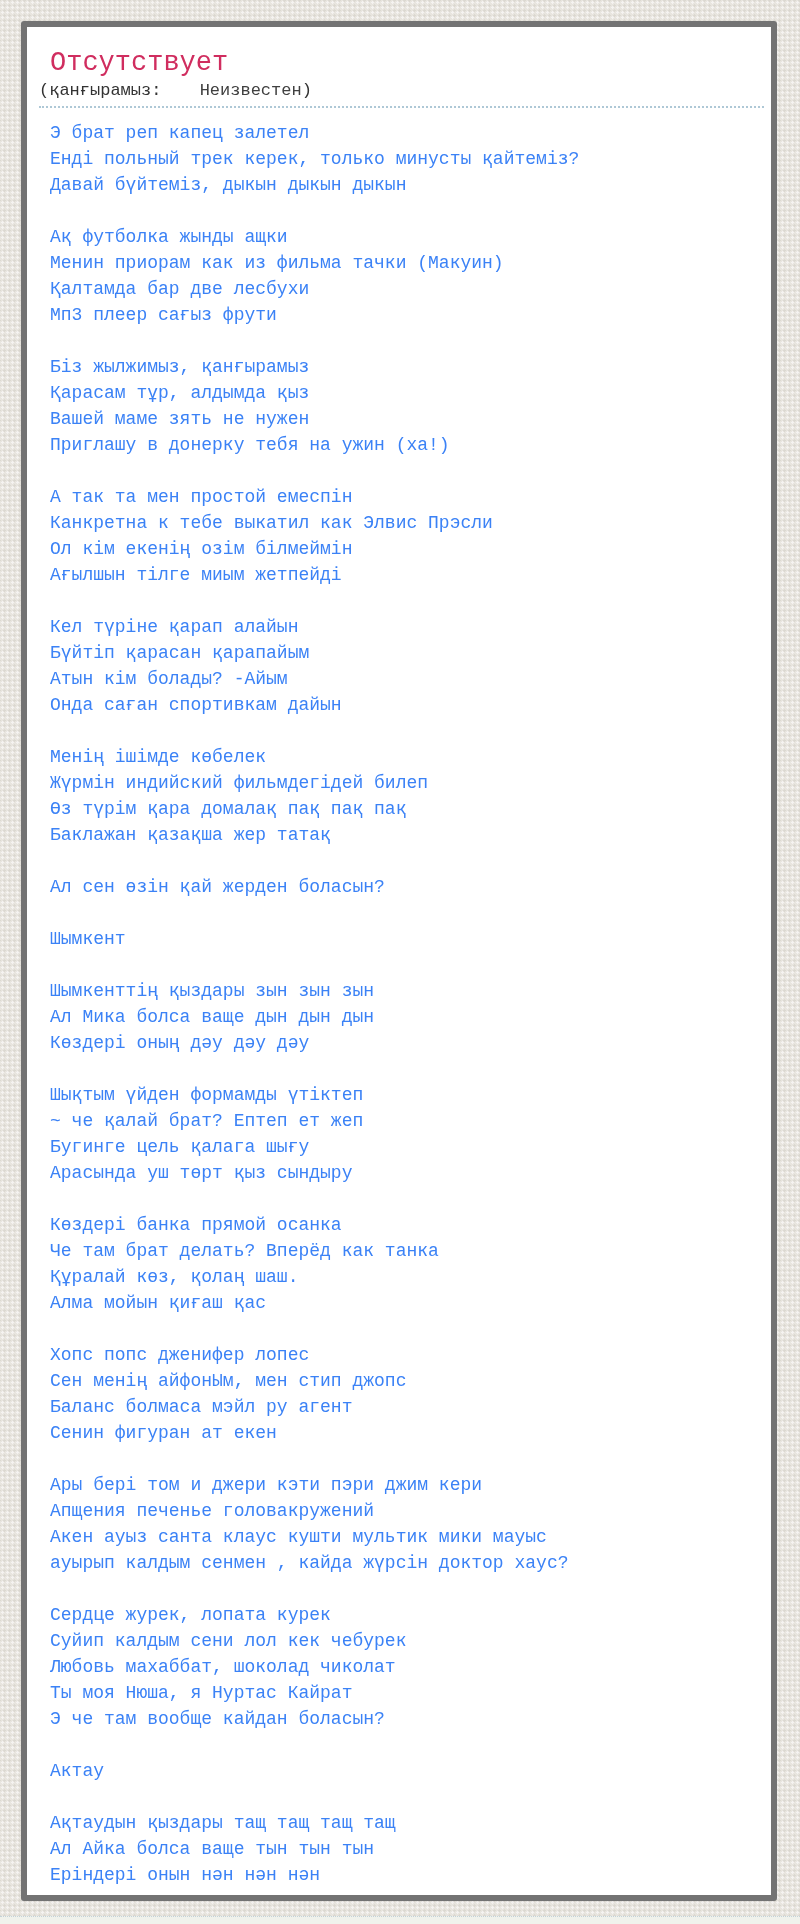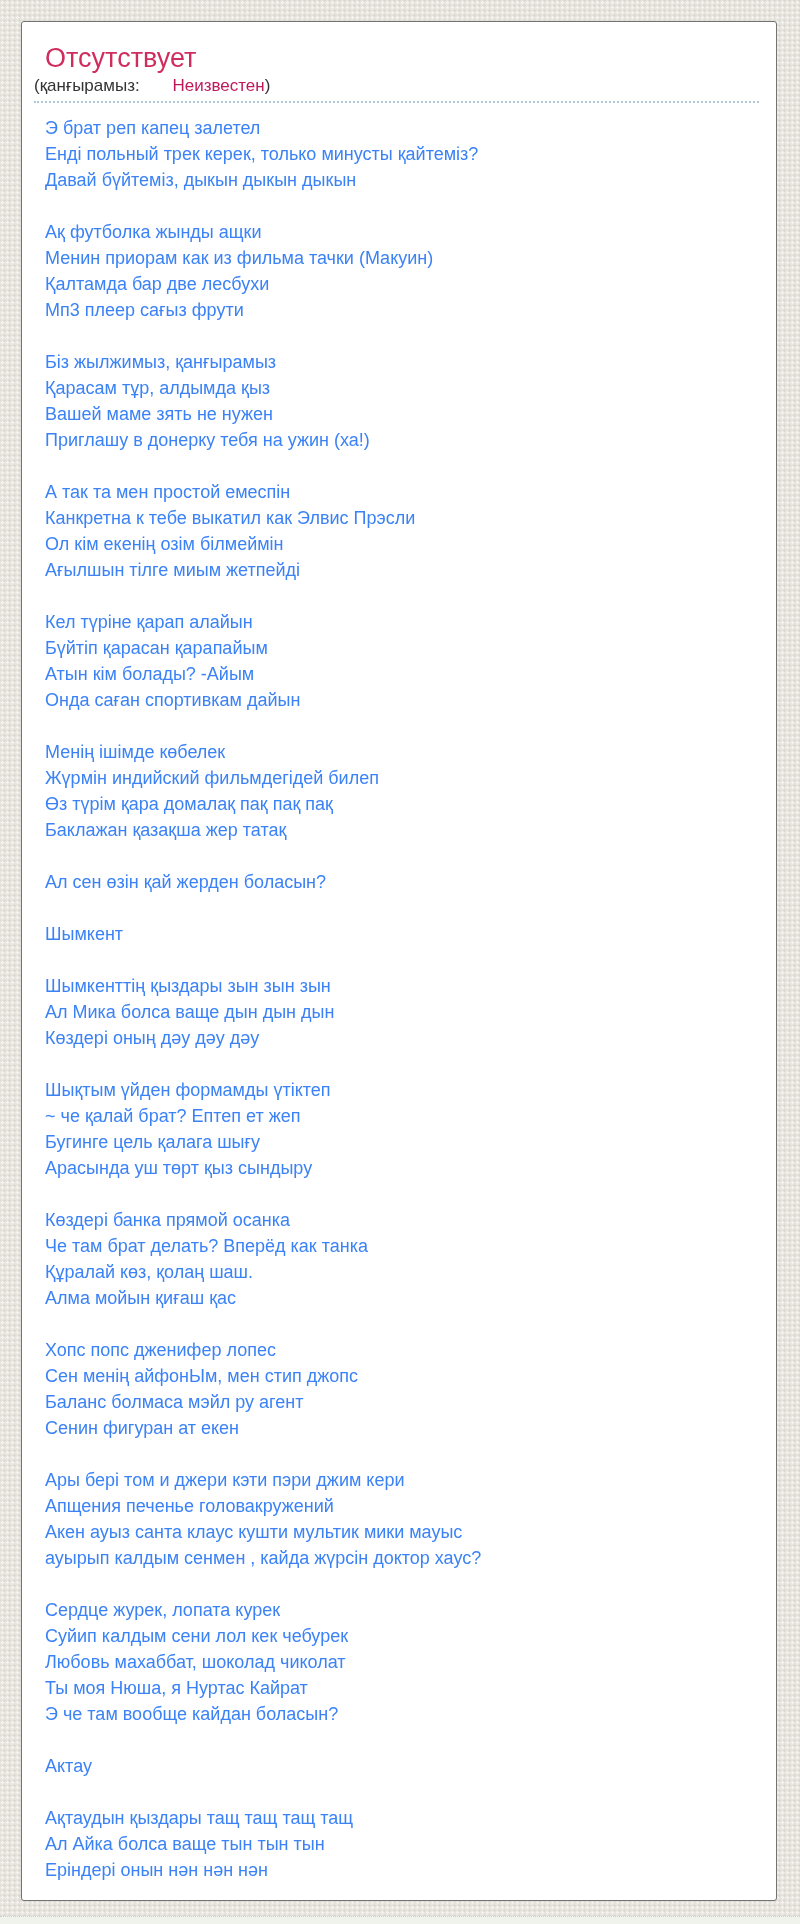--- a/index.html
+++ b/index.html
@@ -17,24 +17,25 @@
     overflow: hidden;
   }
   .card {
     position: absolute;
     left: 21px;
     top: 21px;
     width: 756px;
     height: 1880px;
     box-sizing: border-box;
     background: #ffffff;
-    border: 1px solid #737373;
+    border: 6px solid #737373;
     border-radius: 3px;
     box-shadow: 0 1px 2px rgba(0,0,0,0.05);
     padding: 21px 12px 0 12px;
+    font-family: Liberation Mono, monospace;
   }
   .song-title {
     margin: 0 0 0 11px;
     font-size: 27px;
     font-weight: 400;
     line-height: 30px;
     color: #d02d5f;
   }
   .artist-line {
     margin: 2px 0 0 0;
@@ -70,21 +71,21 @@
     background: #f0f2ec;
     border-top: 1px dotted #c4d2d8;
     box-sizing: border-box;
   }
 </style>
 </head>
 <body style="background-color: rgb(232, 229, 223);">
 
 <div class="card" style="background-color: rgb(255, 255, 255);">
   <h1 class="song-title" style="color: rgb(208, 45, 95);">Отсутствует</h1>
-  <p class="artist-line"><span>(қанғырамыз: </span><a class="artist-link" style="color: #be185d; padding-left: 28px;">Неизвестен</a><span>)</span></p>
+  <p class="artist-line"><span>(қанғырамыз: </span><a class="artist-link" style="color: #404040; padding-left: 28px;">Неизвестен</a><span>)</span></p>
   <hr class="header-separator" style="border-top-color: rgb(174, 200, 214);">
   <div class="lyrics-text" style="color: #3b82f6;">Э брат реп капец залетел
 Енді польный трек керек, только минусты қайтеміз?
 Давай бүйтеміз, дыкын дыкын дыкын
 
 Ақ футболка жынды ащки
 Менин приорам как из фильма тачки (Макуин)
 Қалтамда бар две лесбухи
 Мп3 плеер сағыз фрути
 

